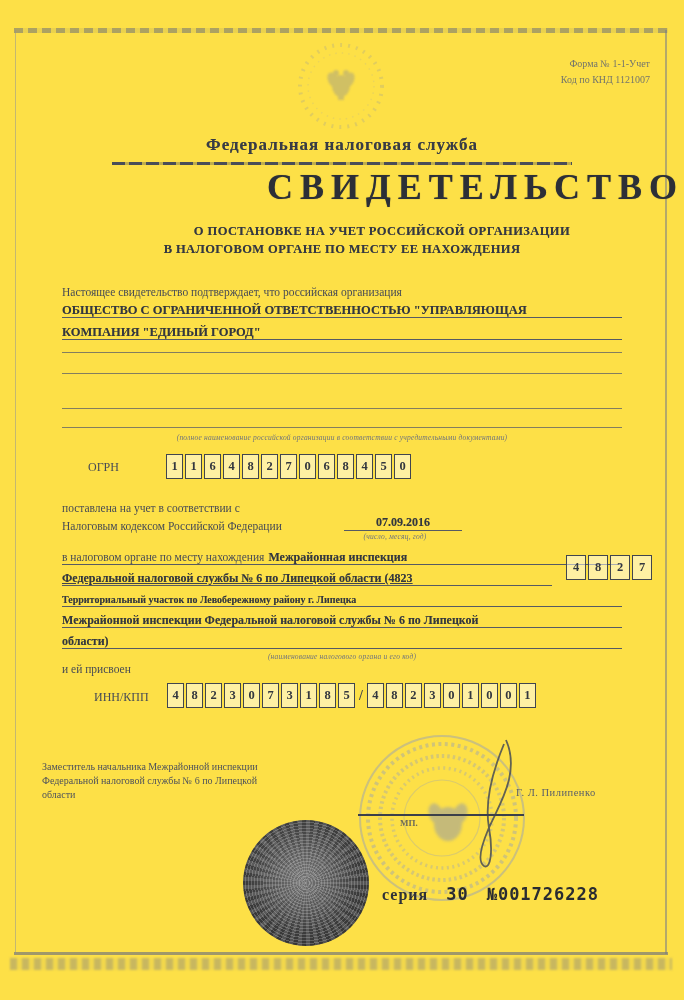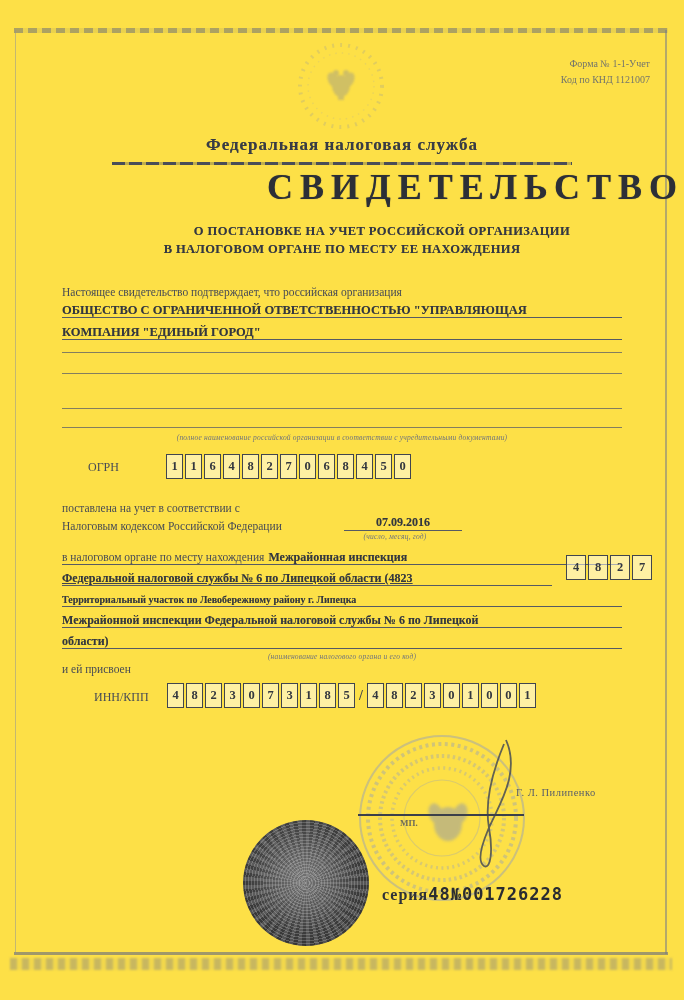--- a/index.html
+++ b/index.html
@@ -49,21 +49,21 @@
   .sig-line{left:358px;top:814px;width:166px;height:2px;background:#3c404a;}
   .ink-stamp{left:356px;top:732px;width:172px;height:172px;}
   .mp-label{left:400px;top:818px;font-size:9px;font-weight:bold;color:#4a4f5e;opacity:.8;}
   .dark-seal{left:243px;top:820px;width:126px;height:126px;border-radius:50%;
     background:
       radial-gradient(circle at 45% 40%, rgba(255,255,255,.16), transparent 60%),
       repeating-conic-gradient(rgba(225,225,225,.17) 0deg 4deg, transparent 4deg 8deg),
       repeating-radial-gradient(circle, rgba(210,210,210,.25) 0 1px, transparent 1px 3px),
       radial-gradient(circle, #5d5d5d 0%, #3c3c3c 55%, #2c2c2c 100%);
     filter:blur(.4px);}
-  .series-row{left:382px;top:884px;display:flex;align-items:baseline;}
+  .series-row{left:382px;top:884px;display:flex;align-items:baseline;gap:18px;}
   .series-label{font-size:16px;font-weight:bold;letter-spacing:1px;color:#2e3138;filter:blur(.3px);}
   .series-num{font-family:"DejaVu Sans Mono",monospace;font-size:17px;font-weight:bold;color:#2a2c31;letter-spacing:1px;}
 </style>
 </head>
 <body>
 
 <div class="page">
 
   <div class="abs border-top"></div>
   <div class="abs border-bottom"></div>
@@ -188,20 +188,25 @@
         <div class="cell">2</div>
         <div class="cell">3</div>
         <div class="cell">0</div>
         <div class="cell">1</div>
         <div class="cell">0</div>
         <div class="cell">0</div>
         <div class="cell">1</div>
       </div>
   </div>
 
+  <div class="abs official">
+    <div>Заместитель начальника Межрайонной инспекции</div>
+    <div>Федеральной налоговой службы № 6 по Липецкой</div>
+    <div>области</div>
+  </div>
 
   <svg class="abs ink-stamp" viewBox="0 0 172 172">
     <circle cx="86" cy="86" r="82" fill="none" stroke="#99a1b4" stroke-width="2" opacity=".5"></circle>
     <circle cx="86" cy="86" r="74" fill="none" stroke="#99a1b4" stroke-width="4" stroke-dasharray="3 3.5" opacity=".45"></circle>
     <circle cx="86" cy="86" r="62" fill="none" stroke="#9aa2b5" stroke-width="4" stroke-dasharray="2.5 3" opacity=".4"></circle>
     <circle cx="86" cy="86" r="50" fill="none" stroke="#9aa2b5" stroke-width="3.5" stroke-dasharray="2 3.5" opacity=".38"></circle>
     <circle cx="86" cy="86" r="38" fill="none" stroke="#9aa2b5" stroke-width="1.2" opacity=".35"></circle>
     <g fill="#8e96ab" opacity=".5" filter="url(#sblur)">
       <ellipse cx="92" cy="92" rx="14" ry="17"></ellipse>
       <ellipse cx="80" cy="82" rx="7" ry="11" transform="rotate(-20 80 82)"></ellipse>
@@ -216,17 +221,17 @@
   </svg>
   <div class="abs mp-label">МП.</div>
 
   <div class="abs sig-line"></div>
   <div class="abs signer">Г. Л. Пилипенко</div>
 
   <div class="abs dark-seal"></div>
 
   <div class="abs series-row">
     <span class="series-label">серия</span>
-    <span class="series-num">48</span>
+    <span class="series-num">30</span>
     <span class="series-num">№001726228</span>
   </div>
 
 </div>
 
 </body></html>

